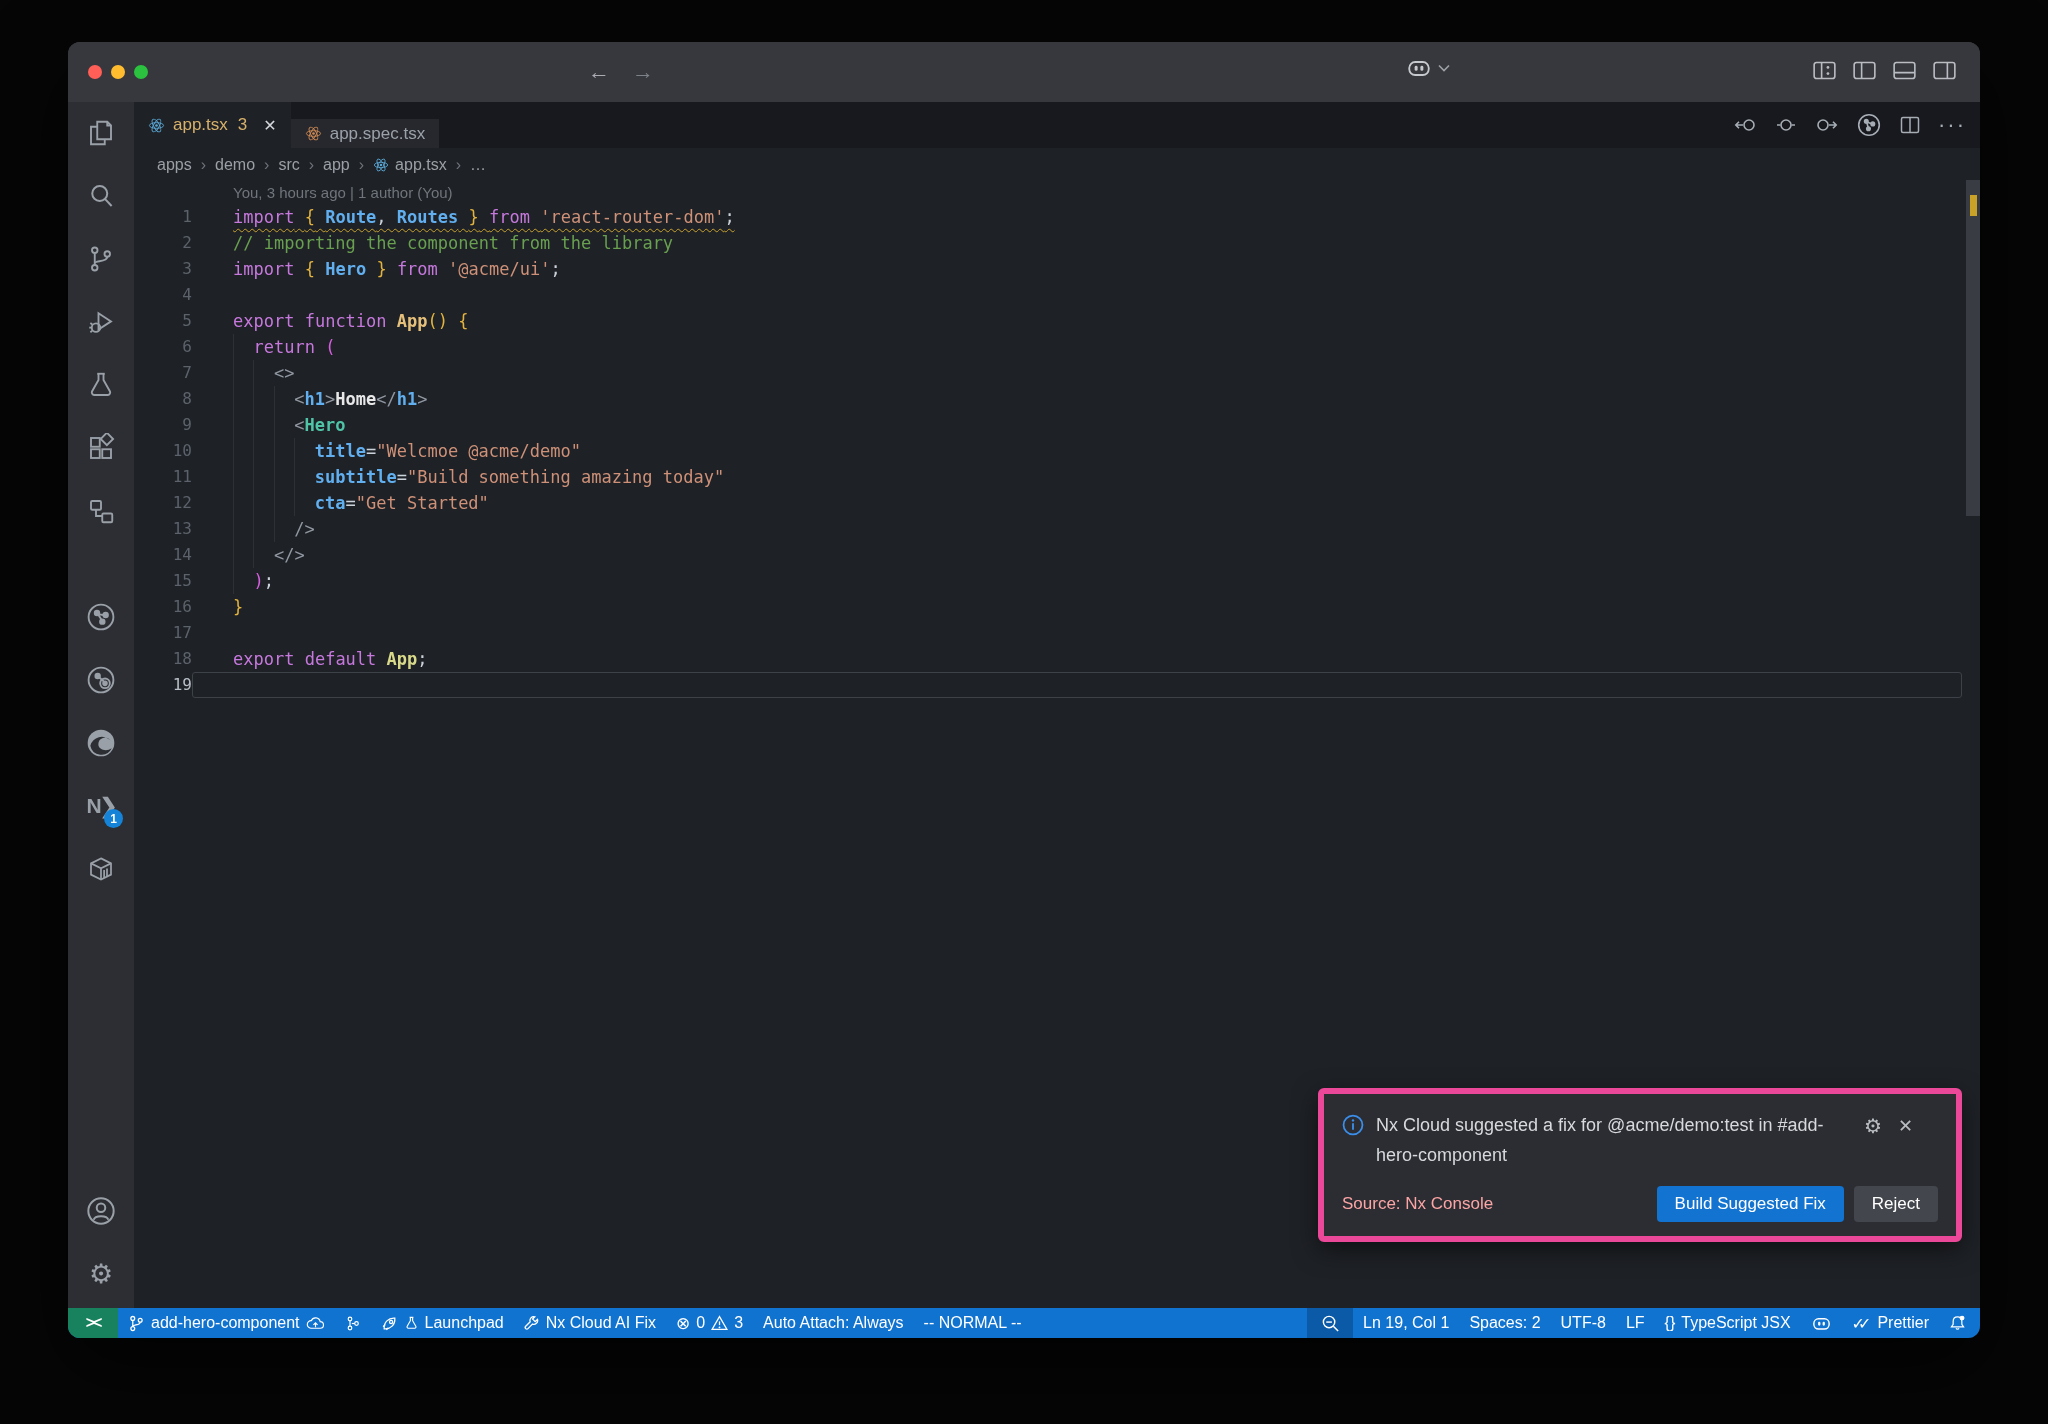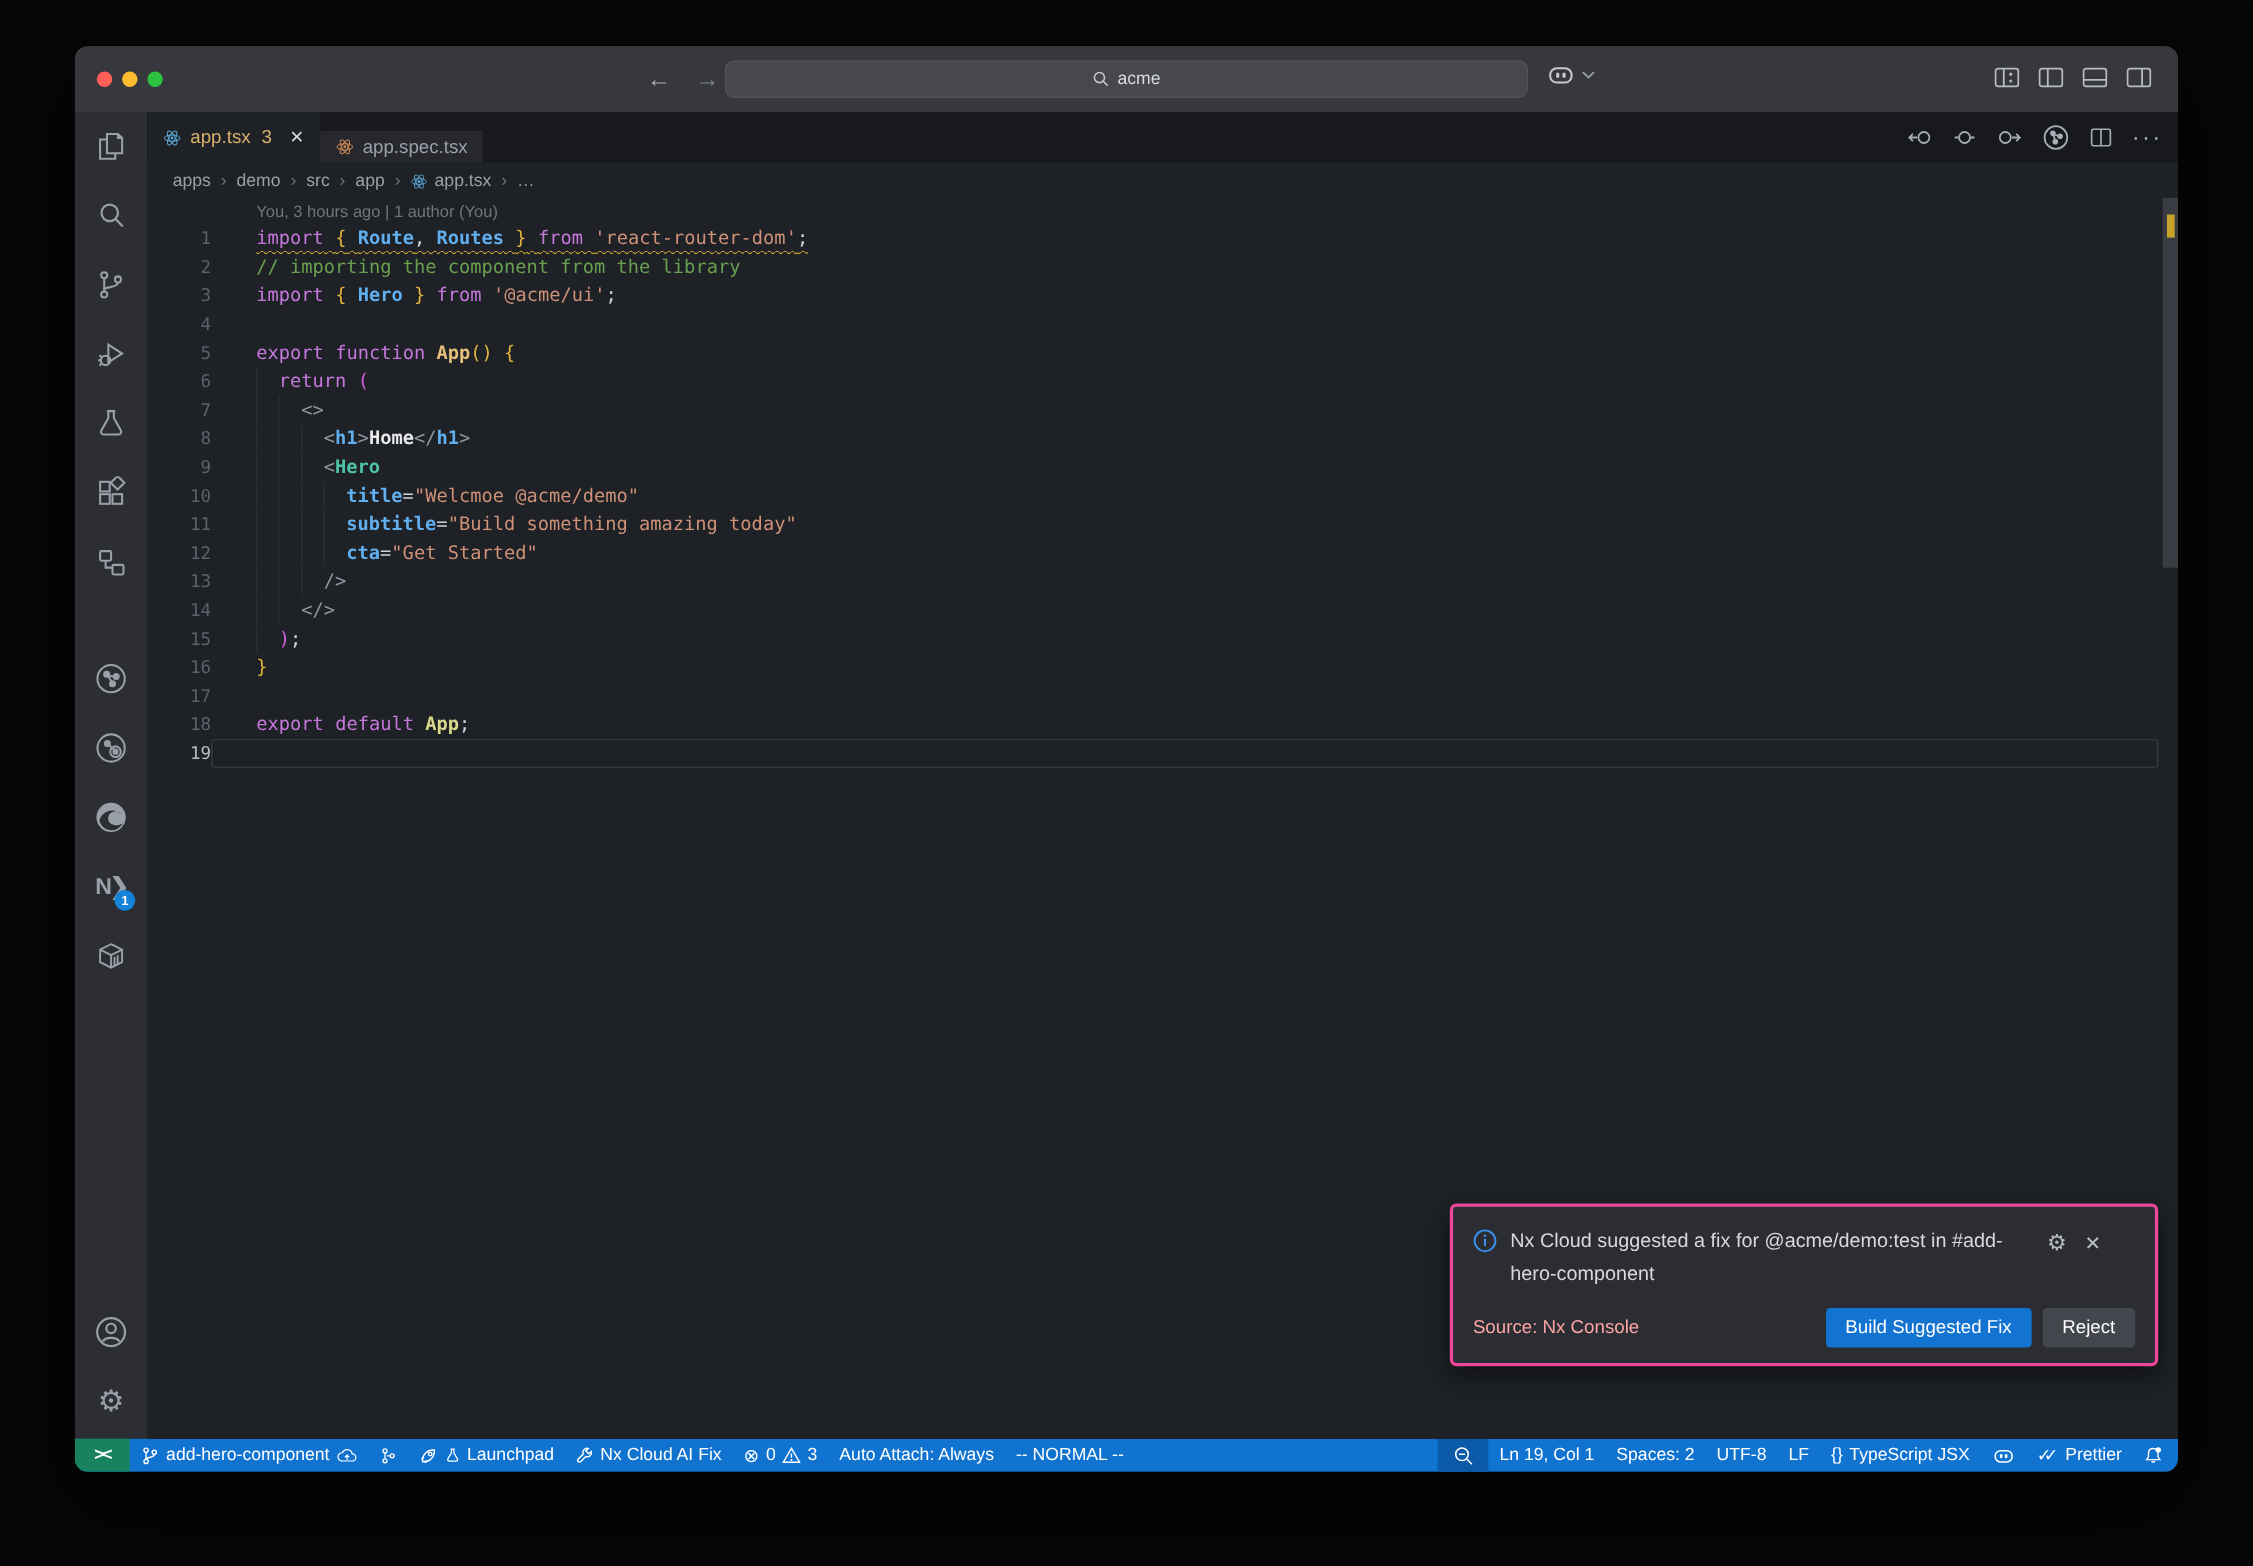--- a/index.html
+++ b/index.html
@@ -71,21 +71,21 @@
   .gr{color:#9097a1;} .tag{color:#61afef;font-weight:bold;} .cp{color:#4fc4a7;font-weight:bold;}
   .at{color:#61afef;font-weight:bold;margin-top:16px;} .tx{color:#e8e8e8;font-weight:bold;}
   .fn{color:#e5c07b;font-weight:bold;} .fn2{color:#d9d98a;font-weight:bold;}
 
   .scrollbar { position:absolute; right:0; top:46px; bottom:0; width:14px; }
   .sb-slider { position:absolute; right:0; top:32px; width:14px; height:336px; background:rgba(130,135,142,0.28); }
   .sb-mark { position:absolute; right:3px; top:47px; width:7px; height:21px; background:#c9a227; }
 
   
   .toast { position:absolute; right:18px; bottom:66px; width:644px; background:#2b2d33;
-           border:3px solid #ec4899; border-radius:6px; box-shadow:0 8px 24px rgba(0,0,0,0.5);
+           border:6px solid #ec4899; border-radius:6px; box-shadow:0 8px 24px rgba(0,0,0,0.5);
            padding:16px 18px 14px 18px; z-index:5; }
   .toast-row1 { display:flex; align-items:flex-start; }
   .toast-msg { flex:1; color:#d7d9dc; font-size:18px; line-height:30px; padding-left:12px; max-width:500px; }
   .toast-icons { display:flex; gap:16px; color:#b9bcc0; align-items:center; padding-top:4px; }
   .toast-gear { font-size:20px; } .toast-close { font-size:18px; }
   .toast-row2 { display:flex; align-items:center; margin-top:16px; }
   .toast-source { color:#fca5a5; font-size:17px; flex:1; }
   .btn { font-size:17px; padding:8px 18px; border-radius:4px; border:none; color:#fff; font-family:inherit; }
   .btn-primary { background:#1373d0; margin-right:10px; }
   .btn-secondary { background:#43464c; }
@@ -109,27 +109,20 @@
 
   <div class="titlebar">
     <div class="lights">
       <div class="light l-red"></div>
       <div class="light l-yellow"></div>
       <div class="light l-green"></div>
     </div>
     <div class="navarrows">
       <span>←</span>
       <span class="fwd">→</span>
-    </div>
-    <div class="cmdcenter">
-      <svg width="16" height="16" viewBox="0 0 16 16">
-        <circle cx="6.5" cy="6.5" r="4.6" fill="none" stroke="#c6c9ce" stroke-width="1.4"></circle>
-        <line x1="10" y1="10" x2="14" y2="14" stroke="#c6c9ce" stroke-width="1.4"></line>
-      </svg>
-      <span>acme</span>
     </div>
     <div class="copilot-group">
       <svg width="26" height="22" viewBox="0 0 24 20">
         <rect x="3" y="4.5" width="18" height="12" rx="5.5" fill="none" stroke="#c6c9ce" stroke-width="1.7"></rect>
         <rect x="8" y="8" width="2.7" height="4.6" rx="1.3" fill="#c6c9ce"></rect>
         <rect x="13.3" y="8" width="2.7" height="4.6" rx="1.3" fill="#c6c9ce"></rect>
       </svg>
       <svg width="12" height="8" viewBox="0 0 12 8">
         <path d="M1,1.5 L6,6.5 L11,1.5" fill="none" stroke="#9da1a7" stroke-width="1.6"></path>
       </svg>

